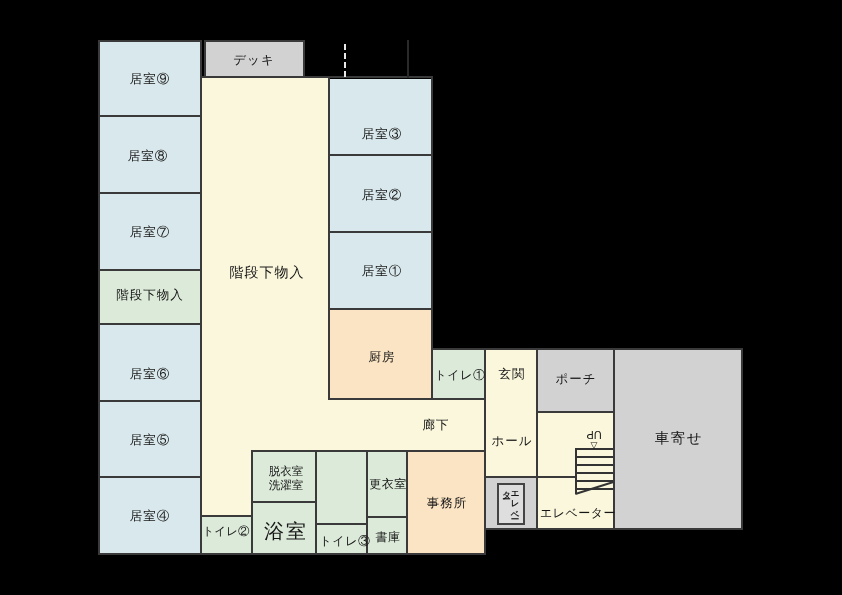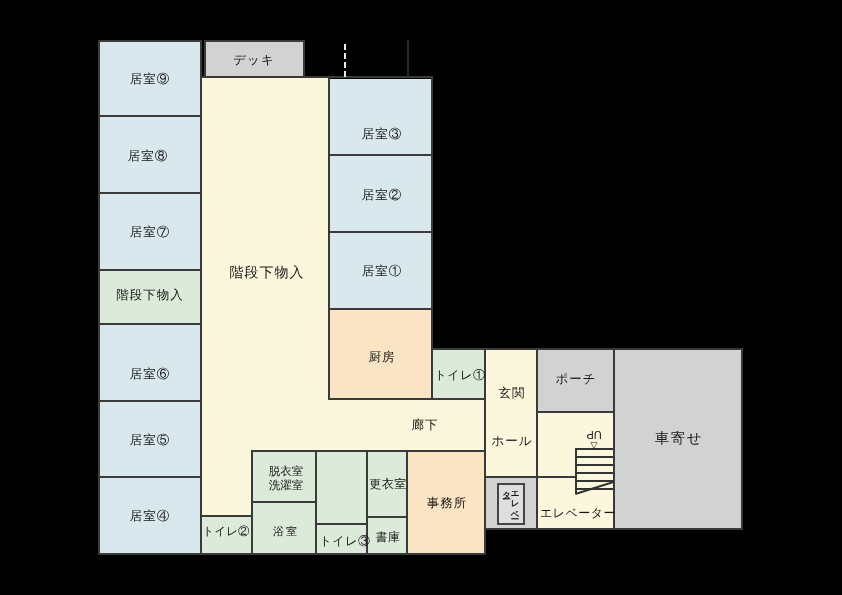--- a/index.html
+++ b/index.html
@@ -9,21 +9,21 @@
   .blue{background:#d9e8ec;}
   .cream{background:#fbf7dc;}
   .green{background:#dcead9;}
   .peach{background:#fae4c3;}
   .gray{background:#d2d2d2;}
   .wall{position:absolute;background:#3a3a3a;}
   .lbl{position:absolute;transform:translate(-50%,-50%);
        font-weight:normal;font-size:12.5px;color:#161616;
        white-space:nowrap;letter-spacing:1px;line-height:1;}
   .lbl.big{font-size:14px;}
-  .lbl.bath{font-size:11px;letter-spacing:2px;text-align:right;}
+  .lbl.bath{font-size:20px;letter-spacing:2px;text-align:right;}
   .lbl.small{font-size:11.5px;letter-spacing:0;}
   .lbl.mid{font-size:12px;letter-spacing:0.5px;}
   .lbl.carport{font-size:14.5px;letter-spacing:1.5px;}
   .lbl.up{transform:translate(-50%,-50%) rotate(180deg);font-size:11px;letter-spacing:0;}
   .lbl.arrow{font-size:9px;letter-spacing:0;}
   .ev-box{position:absolute;left:497px;top:483px;width:28px;height:42px;
           background:#dedede;border:2px solid #444;box-sizing:border-box;
           display:flex;align-items:center;justify-content:center;}
   .ev-text{writing-mode:vertical-rl;font-weight:bold;font-size:8.5px;color:#161616;
            line-height:1;letter-spacing:0;}
@@ -140,22 +140,22 @@
 
   <span class="lbl" style="left:254px;top:60px">デッキ</span>
   <span class="lbl big" style="left:267px;top:272px">階段下物入</span>
 
   <span class="lbl" style="left:382px;top:134px">居室③</span>
   <span class="lbl" style="left:382px;top:195px">居室②</span>
   <span class="lbl" style="left:382px;top:271px">居室①</span>
   <span class="lbl" style="left:382px;top:357px">厨房</span>
   <span class="lbl mid" style="left:460px;top:375px">トイレ①</span>
 
-  <span class="lbl" style="left:425px;top:425px">廊下</span>
-  <span class="lbl" style="left:512px;top:393px">玄関</span>
+  <span class="lbl" style="left:436px;top:425px">廊下</span>
+  <span class="lbl" style="left:512px;top:374px">玄関</span>
   <span class="lbl" style="left:512px;top:441px">ホール</span>
   <span class="lbl" style="left:576px;top:379px">ポーチ</span>
   <span class="lbl carport" style="left:679px;top:438px">車寄せ</span>
 
   <span class="lbl small" style="left:286px;top:472px">脱衣室</span>
   <span class="lbl small" style="left:286px;top:486px">洗濯室</span>
   <span class="lbl bath" style="left:286px;top:531px">浴室</span>
   <span class="lbl small" style="left:226px;top:532px">トイレ②</span>
   <span class="lbl mid" style="left:345px;top:541px">トイレ③</span>
   <span class="lbl mid" style="left:388px;top:484px">更衣室</span>

